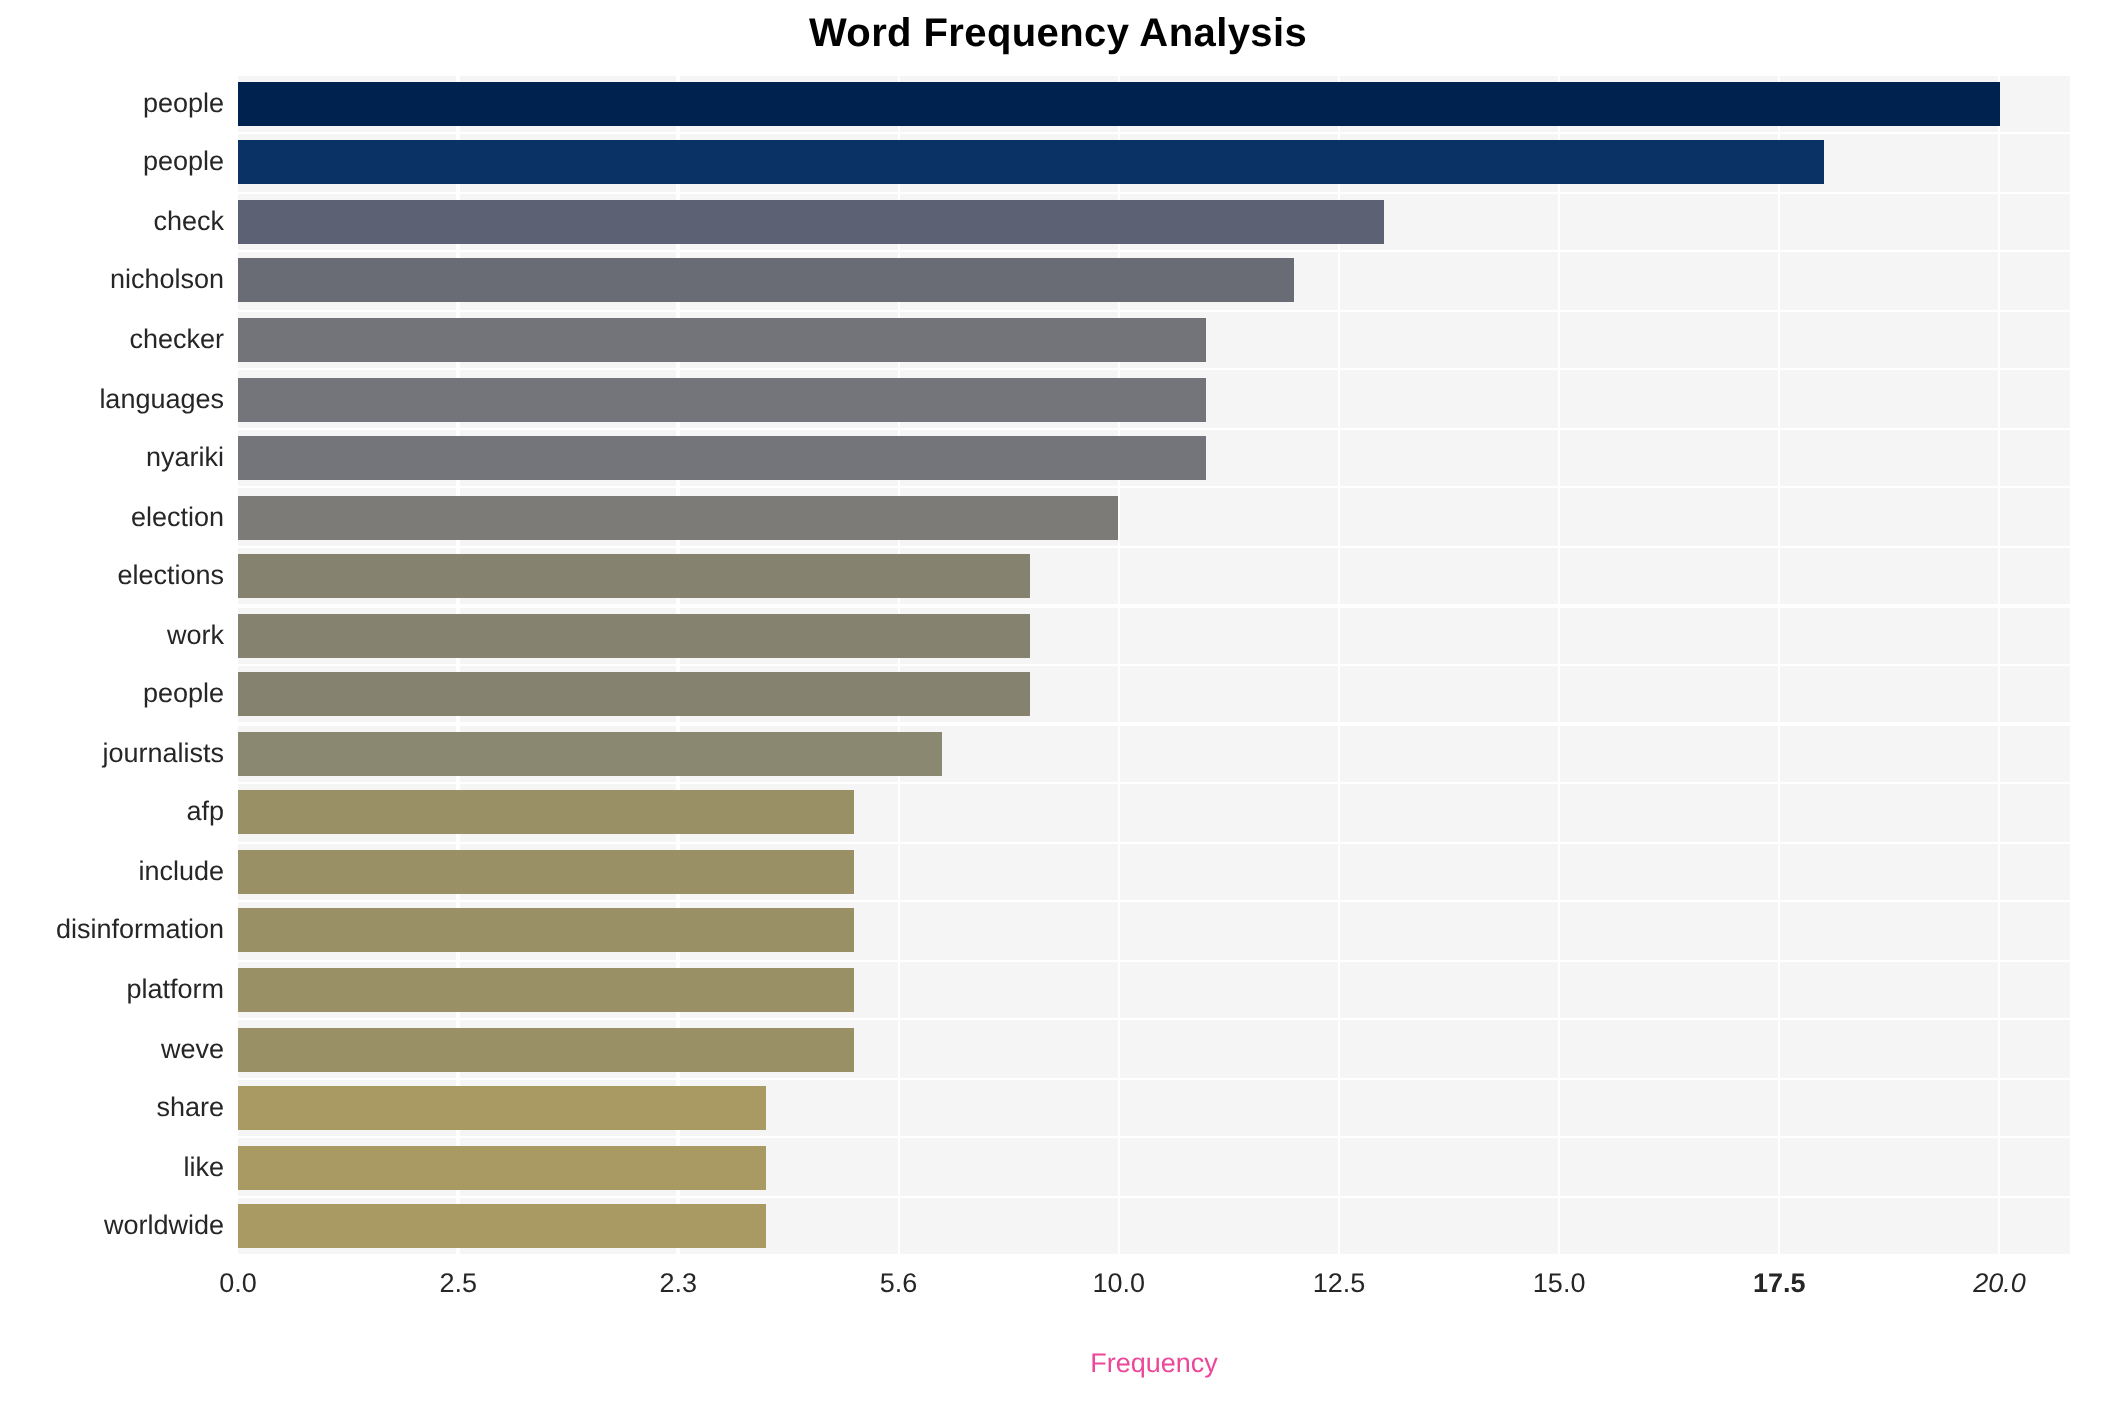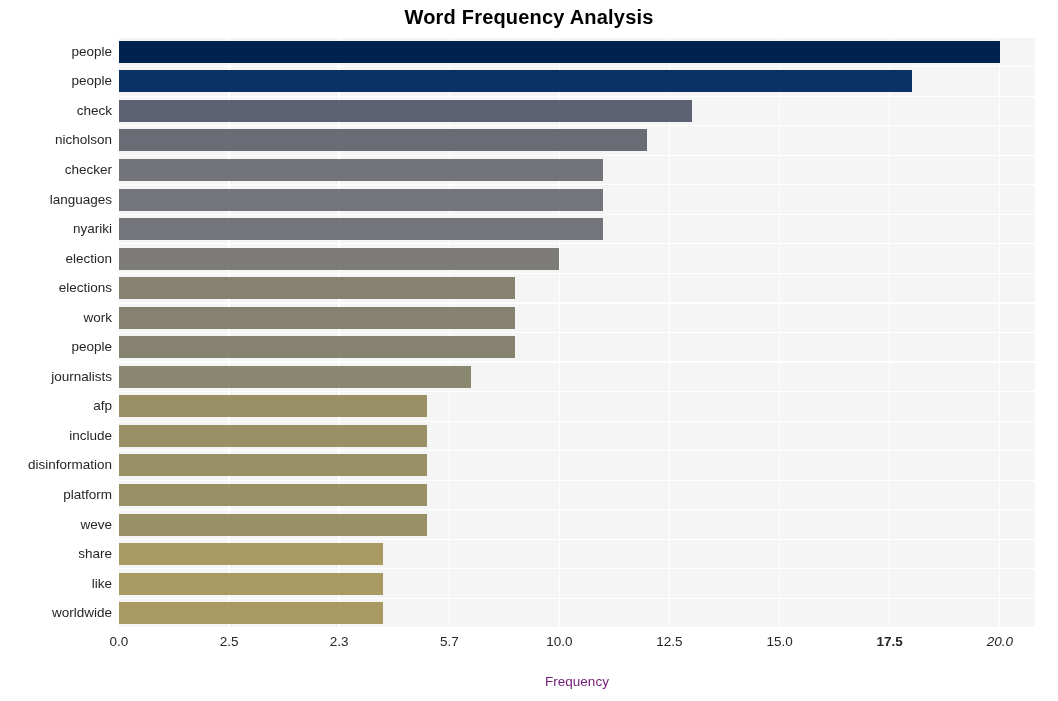--- a/index.html
+++ b/index.html
@@ -93,21 +93,21 @@
     font-size: 13.5px;
     color: #262626;
   }
   #xaxis-title {
     position: absolute;
     left: 119px;
     top: 674px;
     width: 916px;
     text-align: center;
     font-size: 13.5px;
-    color: #701a75;
+    color: #ec4899;
   }
 </style>
 </head>
 <body>
 
 <div id="figure">
 
   <div id="chart-title">Word Frequency Analysis</div>
 
   <div id="plot-area">
@@ -188,21 +188,21 @@
       <div class="ylabel" style="top: 480.575px;">weve</div>
       <div class="ylabel" style="top: 510.125px;">share</div>
       <div class="ylabel" style="top: 539.675px;">like</div>
       <div class="ylabel" style="top: 569.225px; padding-left: 30px;">worldwide</div>
     </div>
 
   <div id="xlabels">
       <div class="xlabel" style="left: 119px;">0.0</div>
       <div class="xlabel" style="left: 229.096px;">2.5</div>
       <div class="xlabel" style="left: 339.192px;">2.3</div>
-      <div class="xlabel" style="left: 449.288px;">5.7</div>
+      <div class="xlabel" style="left: 449.288px;">5.6</div>
       <div class="xlabel" style="left: 559.385px;">10.0</div>
       <div class="xlabel" style="left: 669.481px;">12.5</div>
       <div class="xlabel" style="left: 779.577px;">15.0</div>
       <div class="xlabel" style="left: 889.673px; font-weight: bold;">17.5</div>
       <div class="xlabel" style="left: 999.769px; font-style: italic;">20.0</div>
     </div>
 
   <div id="xaxis-title">Frequency</div>
 
 </div>

